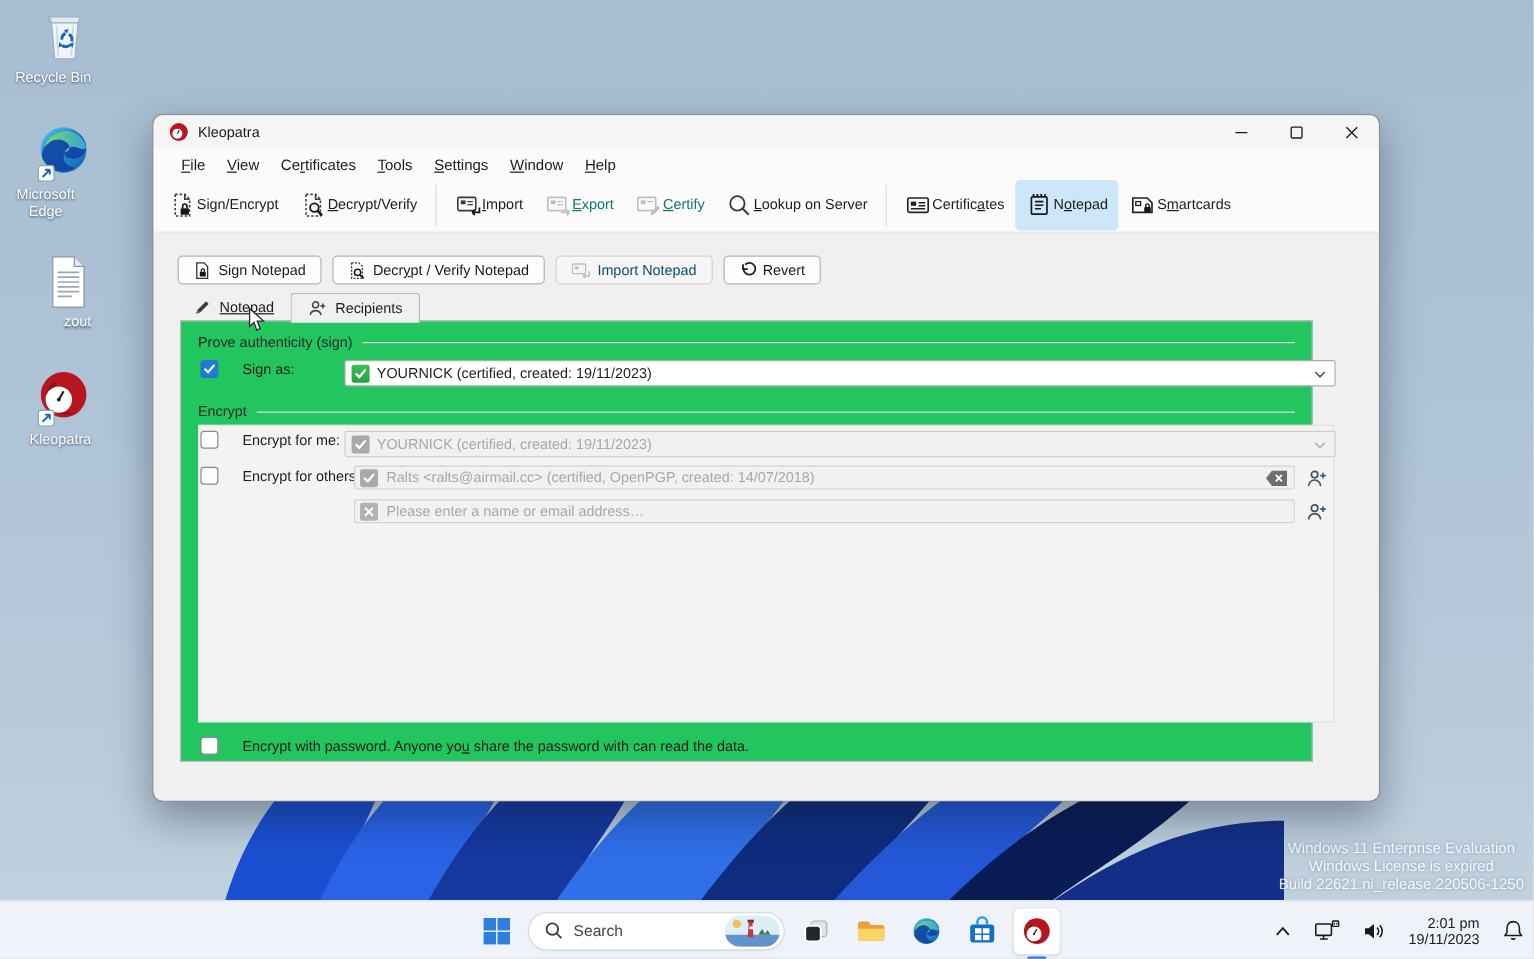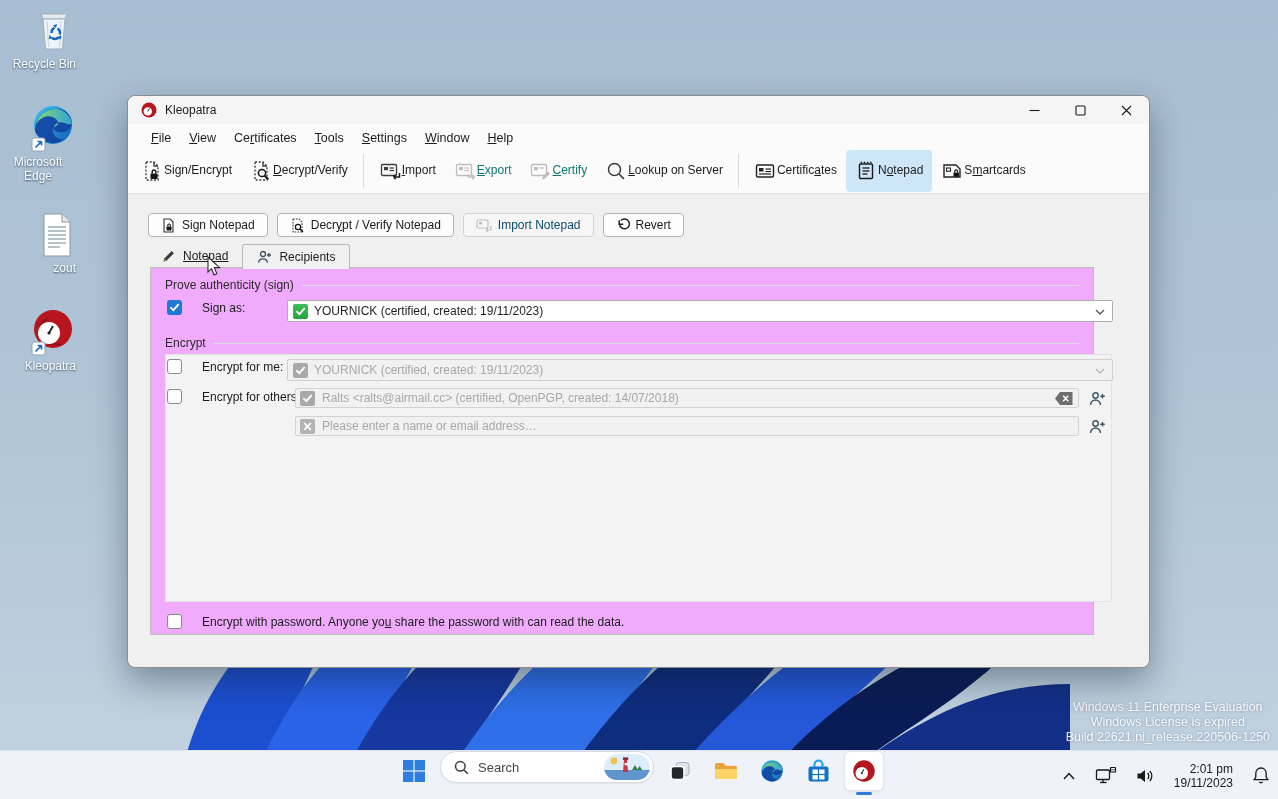--- a/index.html
+++ b/index.html
@@ -42,21 +42,21 @@
 
   .actions{position:absolute;left:20px;top:19px;display:flex;gap:9px}
   .btn{display:inline-flex;align-items:center;gap:6px;height:24px;padding:0 12px;background:#fdfdfd;border:1px solid #b4b4b4;border-radius:4px;font-size:12px;color:#1a1a1a;white-space:nowrap}
   .btn.disabled{color:#0c4a6e;border-color:#d2d2d2;background:#f6f6f6}
 
   .tabs{position:absolute;left:20px;top:50px;display:flex;height:24px;z-index:2}
   .tab{display:inline-flex;align-items:center;gap:7px;padding:0 14px;font-size:12px;color:#1c1c1c}
   .tab.selected{background:#f0f0f0;border:1px solid #b9b9b9;border-bottom:none;border-radius:3px 3px 0 0;margin-bottom:-1px}
   .tab .underlined{text-decoration:underline}
 
-  .pane{position:absolute;left:22px;top:73px;width:944px;height:368px;border:1px solid #bcbcbc;background:#f0abfc}
+  .pane{position:absolute;left:22px;top:73px;width:944px;height:368px;border:1px solid #bcbcbc;background:#22c55e}
 
   .group{position:absolute;left:14px;right:14px;display:flex;align-items:center;gap:8px}
   .group .gl{font-size:12px;color:#2b2b2b;white-space:nowrap}
   .group .gline{flex:1;height:1px;background:#dcdcdc}
 
   .subpanel{position:absolute;left:14px;top:86px;width:947px;height:248px;background:#f3f3f3;border:1px solid #e2e2e2}
 
   .cbrow{position:absolute;display:flex;align-items:center;gap:20px}
   .cblabel{font-size:12px;color:#1c1c1c}
   .cb{width:15px;height:15px;border-radius:3px;flex:0 0 auto}
@@ -70,21 +70,21 @@
   .field{position:absolute;height:20px;background:#f1f1f1;border:1px solid #d2d2d2;border-radius:2px;display:flex;align-items:center;padding:0 26px 0 4px;gap:7px;font-size:12px;color:#a8a8a8}
   .field .clear{position:absolute;right:5px;top:3px}
   .iconbtn{position:absolute;width:21px;height:21px;display:flex;align-items:center;justify-content:center;border-radius:3px}
 
   .chipbox{width:15px;height:15px;border-radius:2px;display:flex;align-items:center;justify-content:center;flex:0 0 auto}
   .chipbox.green{background:linear-gradient(#3dbf59,#27a33f)}
   .chipbox.gray{background:#a9a9a9}
 
   
   .taskbar{position:absolute;left:0;bottom:0;width:1278px;height:49px;background:#eff3f9;border-top:1px solid #dde3ea}
-  .tb-center{position:absolute;left:50%;top:0;transform:translateX(-50%);height:49px;display:flex;align-items:flex-start;gap:6px}
+  .tb-center{position:absolute;left:50%;top:0;transform:translateX(-50%);height:49px;display:flex;align-items:center;gap:6px}
   .tb-btn{width:40px;height:40px;display:flex;align-items:center;justify-content:center;border-radius:6px;position:relative}
   .tb-btn.app-active{background:#ffffff;border:1px solid #e4e8ee;box-shadow:0 1px 2px rgba(0,0,0,.08)}
   .active-underline{position:absolute;left:50%;transform:translateX(-50%);bottom:-5px;width:16px;height:3px;border-radius:2px;background:#2e7cd6}
   .searchpill{width:214px;height:32px;background:#ffffff;border:1px solid #d6dce4;border-radius:16px;display:flex;align-items:center;padding:0 3px 0 13px;gap:9px;box-shadow:0 1px 2px rgba(0,0,0,.06)}
   .searchpill .stext{font-size:13px;color:#454545;flex:1}
   .tb-tray{position:absolute;right:8px;top:0;height:49px;display:flex;align-items:center;gap:19px}
   .timeblock{text-align:right;font-size:12px;line-height:14px;color:#1a1a1a}
 
   .cursor{position:absolute;left:207px;top:256px;z-index:60;pointer-events:none}
 </style>

